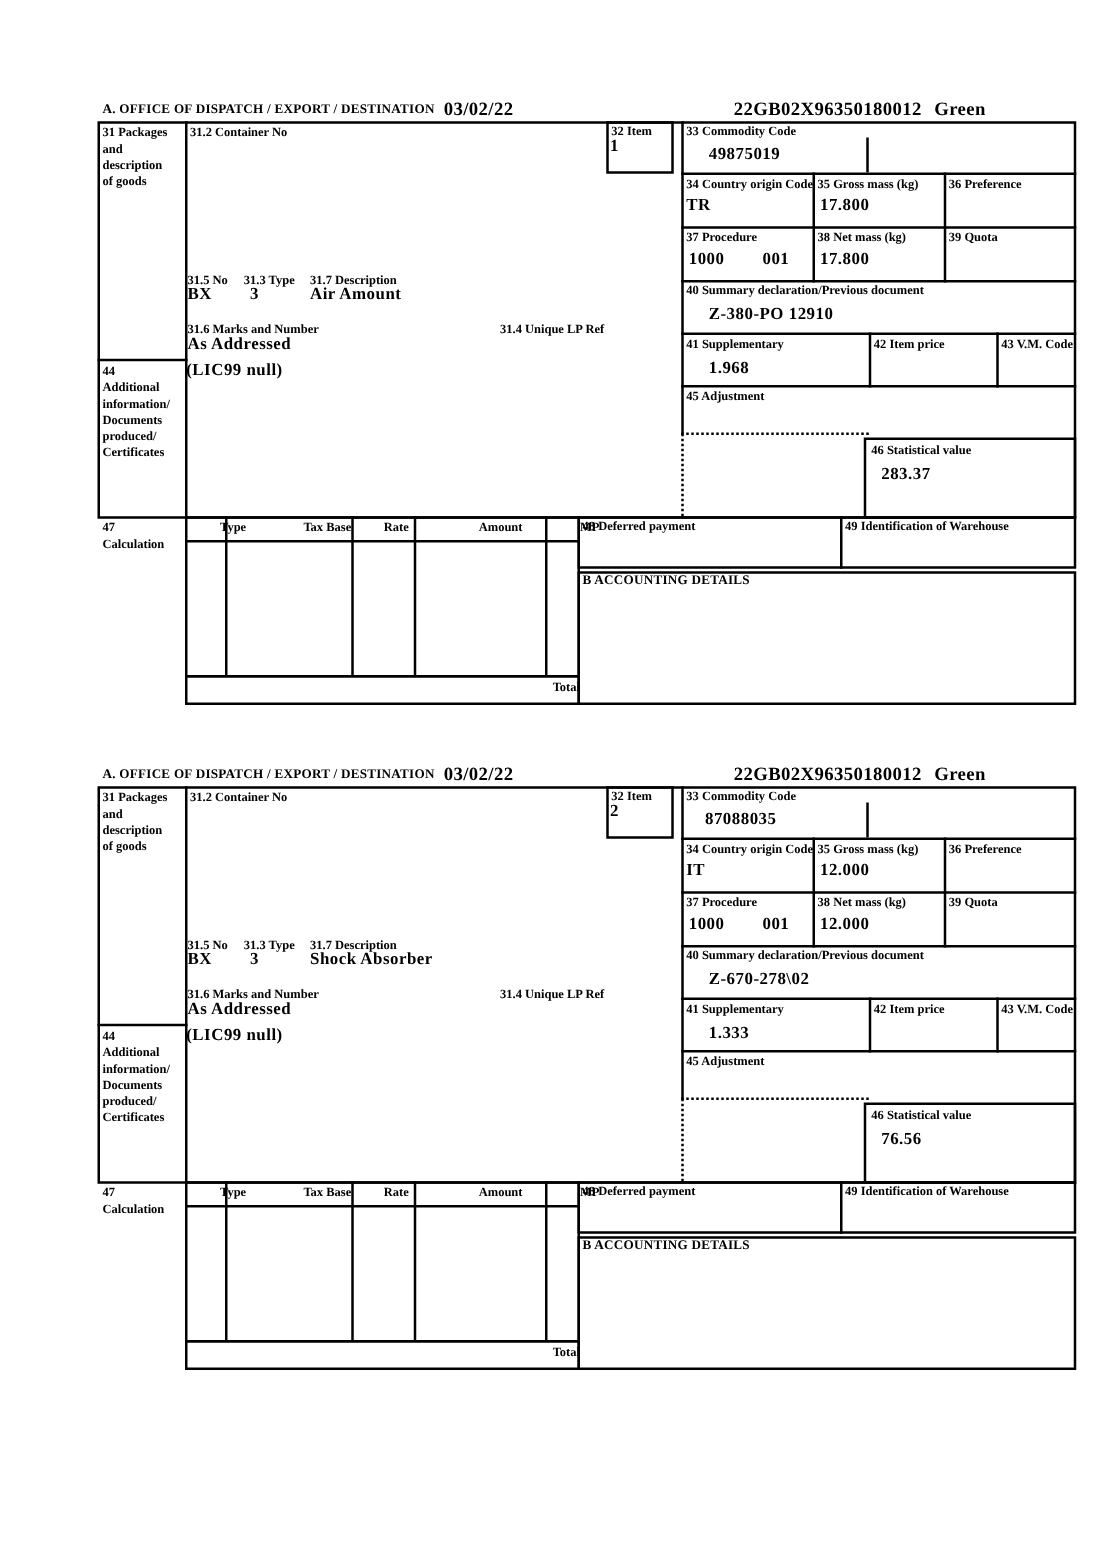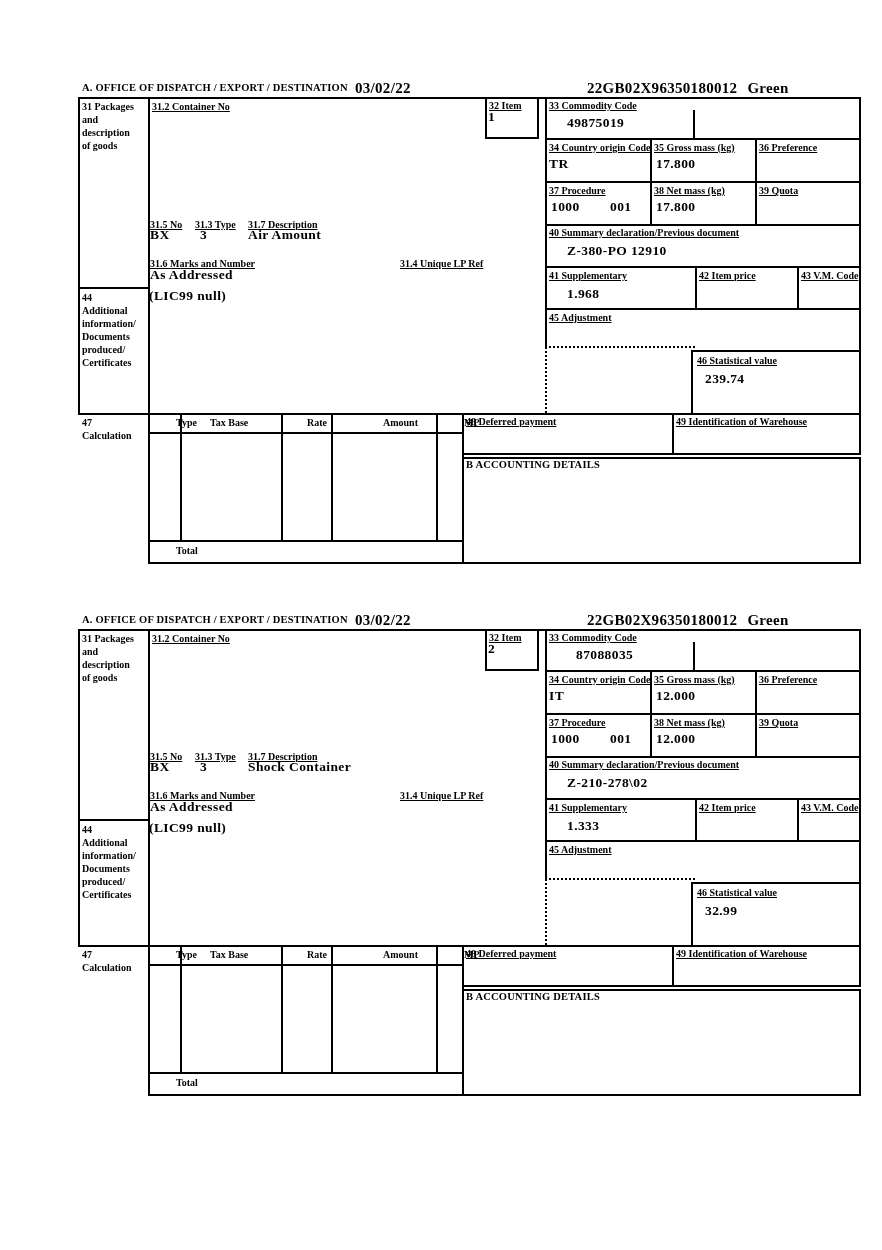--- a/index.html
+++ b/index.html
@@ -12,27 +12,27 @@
   .form { position:absolute; left:78px; width:785px; height:486px; }
 
   
   .hl  { position:absolute; height:2px; background:#000; }
   .vl  { position:absolute; width:2px;  background:#000; }
   .hld { position:absolute; height:0;  border-top:2px dotted #000; }
   .vld { position:absolute; width:0;   border-left:2px dotted #000; }
   .rect{ position:absolute; border:2px solid #000; background:transparent; }
 
   
-  .lbl  { position:absolute; font-weight:bold; font-size:10px; line-height:11px; white-space:nowrap;text-decoration:underline; }
+  .lbl  { position:absolute; font-weight:bold; font-size:10px; line-height:11px; white-space:nowrap; }
   .lblb { position:absolute; font-weight:bold; font-size:10px; line-height:13px; white-space:pre-line; }
   .hdr  { position:absolute; font-weight:bold; font-size:10.5px; white-space:nowrap; letter-spacing:0.2px; }
   .big  { position:absolute; font-size:15px; font-weight:bold; white-space:nowrap; letter-spacing:0.3px; }
   .val  { position:absolute; font-size:13.5px; font-weight:bold; white-space:nowrap; letter-spacing:0.4px; line-height:15px; }
   .cell { position:absolute; font-weight:bold; font-size:10px; line-height:11px; }
-  .tc { text-align:left;padding-left:28px; } .tr { text-align:right; }
+  .tc { text-align:right;padding-left:28px; } .tr { text-align:right; }
   .routing { margin-left:10px; }
 </style>
 </head>
 <body>
 
 <section class="form" style="top:80px">
 
   <div class="hdr" style="left:4px;top:2px">A.  OFFICE OF DISPATCH / EXPORT / DESTINATION</div>
   <div class="big" style="left:277px;top:0">03/02/22</div>
   <div class="big" style="left:509px;top:0">
@@ -110,21 +110,21 @@
   <div class="val" style="left:578px;top:119px">17.800</div>
   <div class="lbl" style="left:681px;top:105px">39 Quota</div>
   <div class="lbl" style="left:471px;top:147px">40 Summary declaration/Previous document</div>
   <div class="val" style="left:489px;top:163px">Z-380-PO 12910</div>
   <div class="lbl" style="left:471px;top:190px">41 Supplementary</div>
   <div class="val" style="left:489px;top:206px">1.968</div>
   <div class="lbl" style="left:621px;top:190px">42 Item price</div>
   <div class="lbl" style="left:723px;top:190px">43 V.M. Code</div>
   <div class="lbl" style="left:471px;top:232px">45 Adjustment</div>
   <div class="lbl" style="left:619px;top:275px">46 Statistical value</div>
-  <div class="val" style="left:627px;top:291px">239.74</div>
+  <div class="val" style="left:627px;top:291px">283.37</div>
 
   <div class="cell tc" style="left:70px;top:337px;width:34px">Type</div>
   <div class="cell tc" style="left:104px;top:337px;width:99px">Tax Base</div>
   <div class="cell tr" style="left:203px;top:337px;width:50px;padding-right:4px">Rate</div>
   <div class="cell tr" style="left:253px;top:337px;width:105px;padding-right:18px">Amount</div>
   <div class="cell tc" style="left:358px;top:337px;width:28px">MP</div>
   <div class="cell tc" style="left:70px;top:465px;width:316px">Total</div>
   <div class="lbl" style="left:388px;top:336px">48 Deferred payment</div>
   <div class="lbl" style="left:598px;top:336px">49 Identification of Warehouse</div>
   <div class="hdr" style="left:388px;top:379px">B ACCOUNTING DETAILS</div>
@@ -178,51 +178,51 @@
 Certificates</div>
   <div class="lblb" style="left:4px;top:336px">47
 Calculation</div>
 
   <div class="lbl" style="left:74px;top:21px">31.2 Container No</div>
   <div class="lbl" style="left:72px;top:139px">31.5 No</div>
   <div class="lbl" style="left:117px;top:139px">31.3 Type</div>
   <div class="lbl" style="left:170px;top:139px">31.7 Description</div>
   <div class="val" style="left:72px;top:147px">BX</div>
   <div class="val" style="left:122px;top:147px">3</div>
-  <div class="val" style="left:170px;top:147px">Shock Container</div>
+  <div class="val" style="left:170px;top:147px">Shock Absorber</div>
   <div class="lbl" style="left:72px;top:178px">31.6 Marks and Number</div>
   <div class="lbl" style="left:322px;top:178px">31.4 Unique LP Ref</div>
   <div class="val" style="left:72px;top:187px">As Addressed</div>
   <div class="val" style="left:71px;top:208px">(LIC99 null)</div>
 
   <div class="lbl" style="left:411px;top:20px">32 Item</div>
   <div class="val" style="left:410px;top:29px">2</div>
 
   <div class="lbl" style="left:471px;top:20px">33 Commodity Code</div>
-  <div class="val" style="left:498px;top:35px">87088035</div>
+  <div class="val" style="left:486px;top:35px">87088035</div>
   <div class="lbl" style="left:471px;top:62px">34 Country origin Code</div>
   <div class="val" style="left:471px;top:76px">IT</div>
   <div class="lbl" style="left:576px;top:62px">35 Gross mass (kg)</div>
   <div class="val" style="left:578px;top:76px">12.000</div>
   <div class="lbl" style="left:681px;top:62px">36 Preference</div>
   <div class="lbl" style="left:471px;top:105px">37 Procedure</div>
   <div class="val" style="left:473px;top:119px">1000</div>
   <div class="val" style="left:532px;top:119px">001</div>
   <div class="lbl" style="left:576px;top:105px">38 Net mass (kg)</div>
   <div class="val" style="left:578px;top:119px">12.000</div>
   <div class="lbl" style="left:681px;top:105px">39 Quota</div>
   <div class="lbl" style="left:471px;top:147px">40 Summary declaration/Previous document</div>
-  <div class="val" style="left:489px;top:163px">Z-210-278\02</div>
+  <div class="val" style="left:489px;top:163px">Z-670-278\02</div>
   <div class="lbl" style="left:471px;top:190px">41 Supplementary</div>
   <div class="val" style="left:489px;top:206px">1.333</div>
   <div class="lbl" style="left:621px;top:190px">42 Item price</div>
   <div class="lbl" style="left:723px;top:190px">43 V.M. Code</div>
   <div class="lbl" style="left:471px;top:232px">45 Adjustment</div>
   <div class="lbl" style="left:619px;top:275px">46 Statistical value</div>
-  <div class="val" style="left:627px;top:291px">32.99</div>
+  <div class="val" style="left:627px;top:291px">76.56</div>
 
   <div class="cell tc" style="left:70px;top:337px;width:34px">Type</div>
   <div class="cell tc" style="left:104px;top:337px;width:99px">Tax Base</div>
   <div class="cell tr" style="left:203px;top:337px;width:50px;padding-right:4px">Rate</div>
   <div class="cell tr" style="left:253px;top:337px;width:105px;padding-right:18px">Amount</div>
   <div class="cell tc" style="left:358px;top:337px;width:28px">MP</div>
   <div class="cell tc" style="left:70px;top:465px;width:316px">Total</div>
   <div class="lbl" style="left:388px;top:336px">48 Deferred payment</div>
   <div class="lbl" style="left:598px;top:336px">49 Identification of Warehouse</div>
   <div class="hdr" style="left:388px;top:379px">B ACCOUNTING DETAILS</div>

